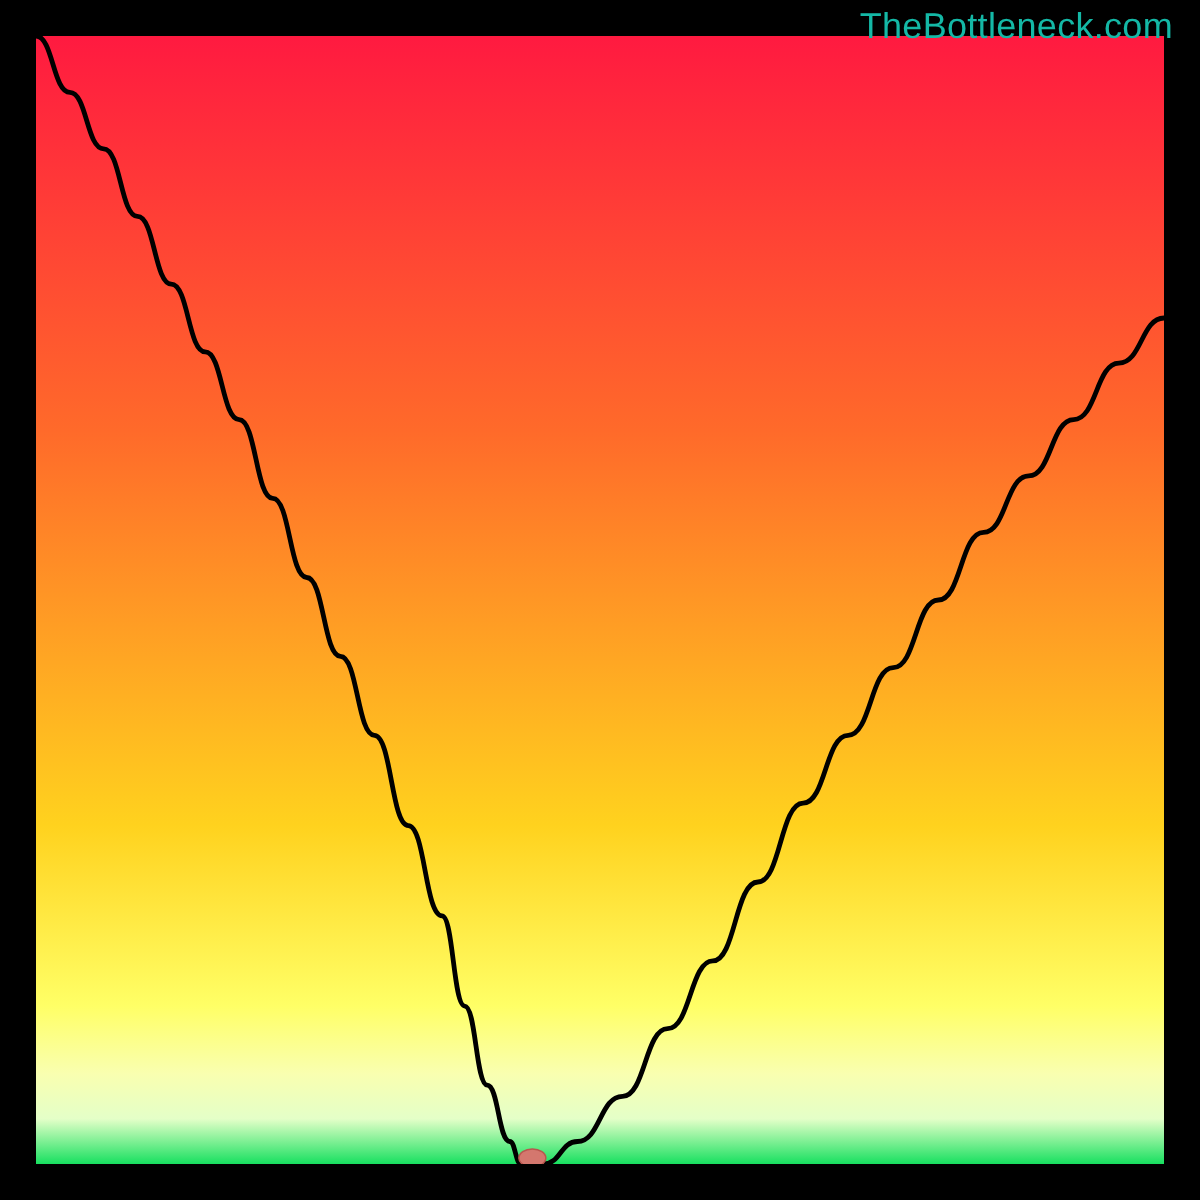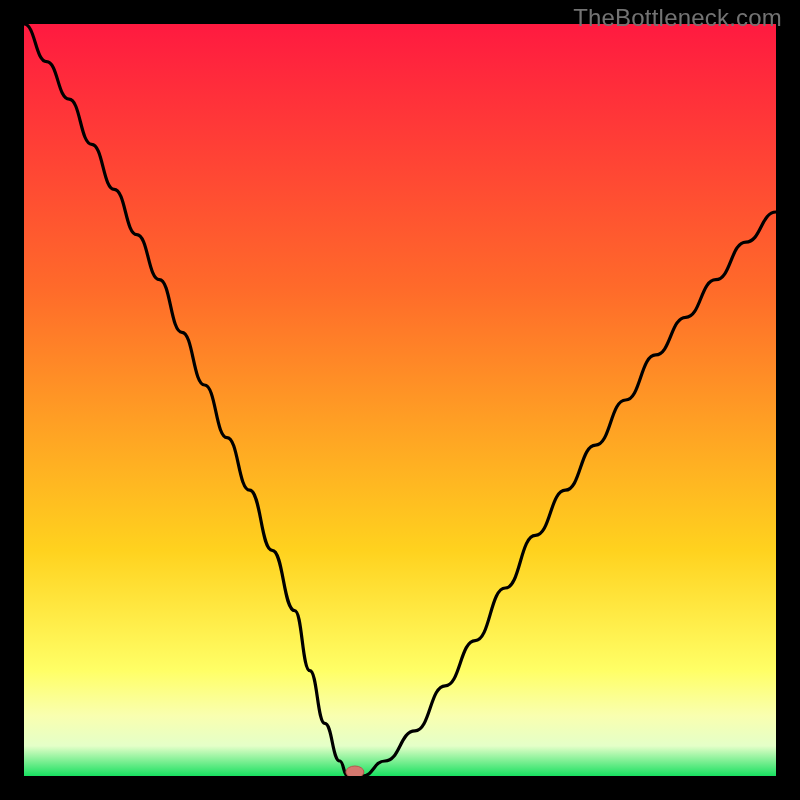--- a/index.html
+++ b/index.html
@@ -14,21 +14,21 @@
   .frame {
     position: relative;
     width: 800px;
     height: 800px;
     background: #000;
   }
   .watermark {
     position: absolute;
     top: 4px;
     right: 18px;
-    color: #737373;
+    color: #14b8a6;
     font-size: 24px;
     font-weight: 400;
     letter-spacing: 0.2px;
     z-index: 5;
     user-select: none;
   }
   .plot {
     position: absolute;
     left: 24px;
     top: 24px;

